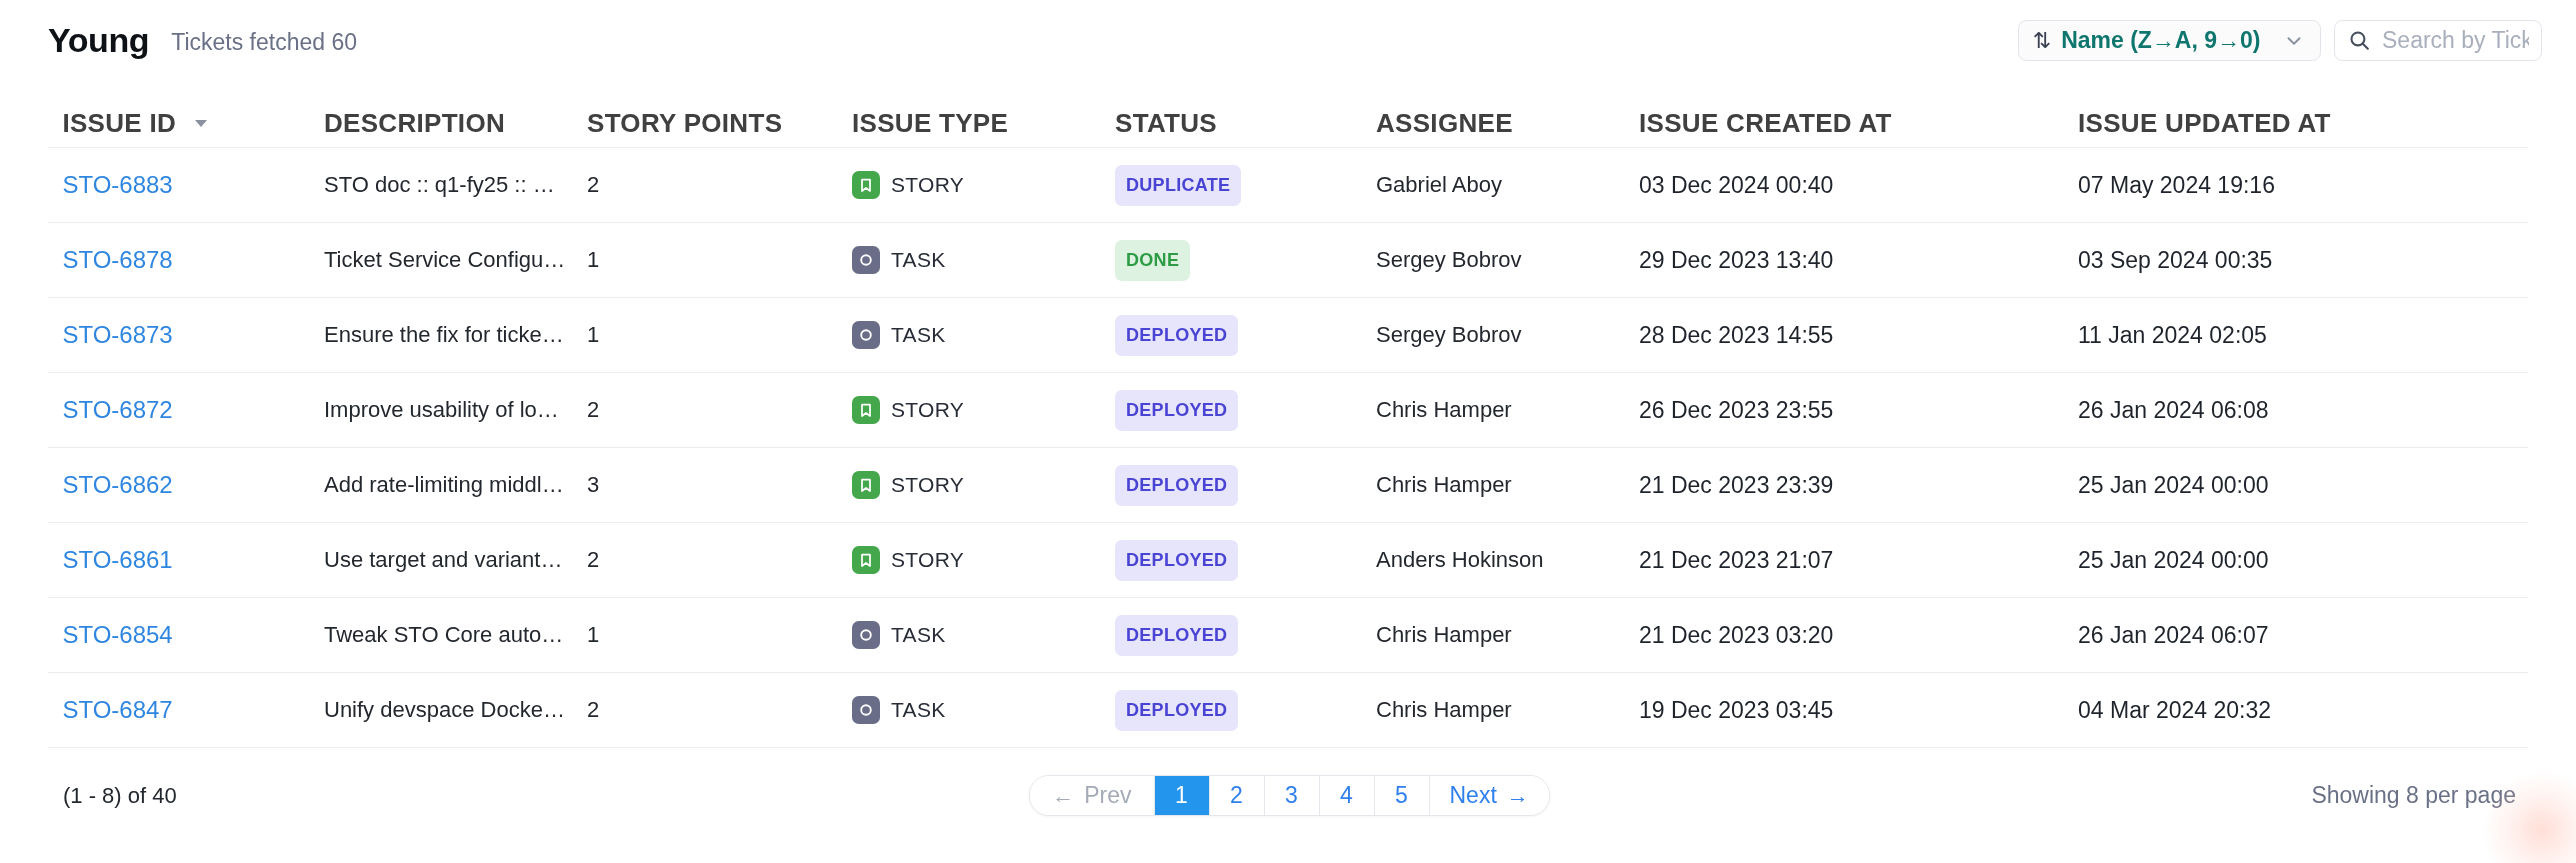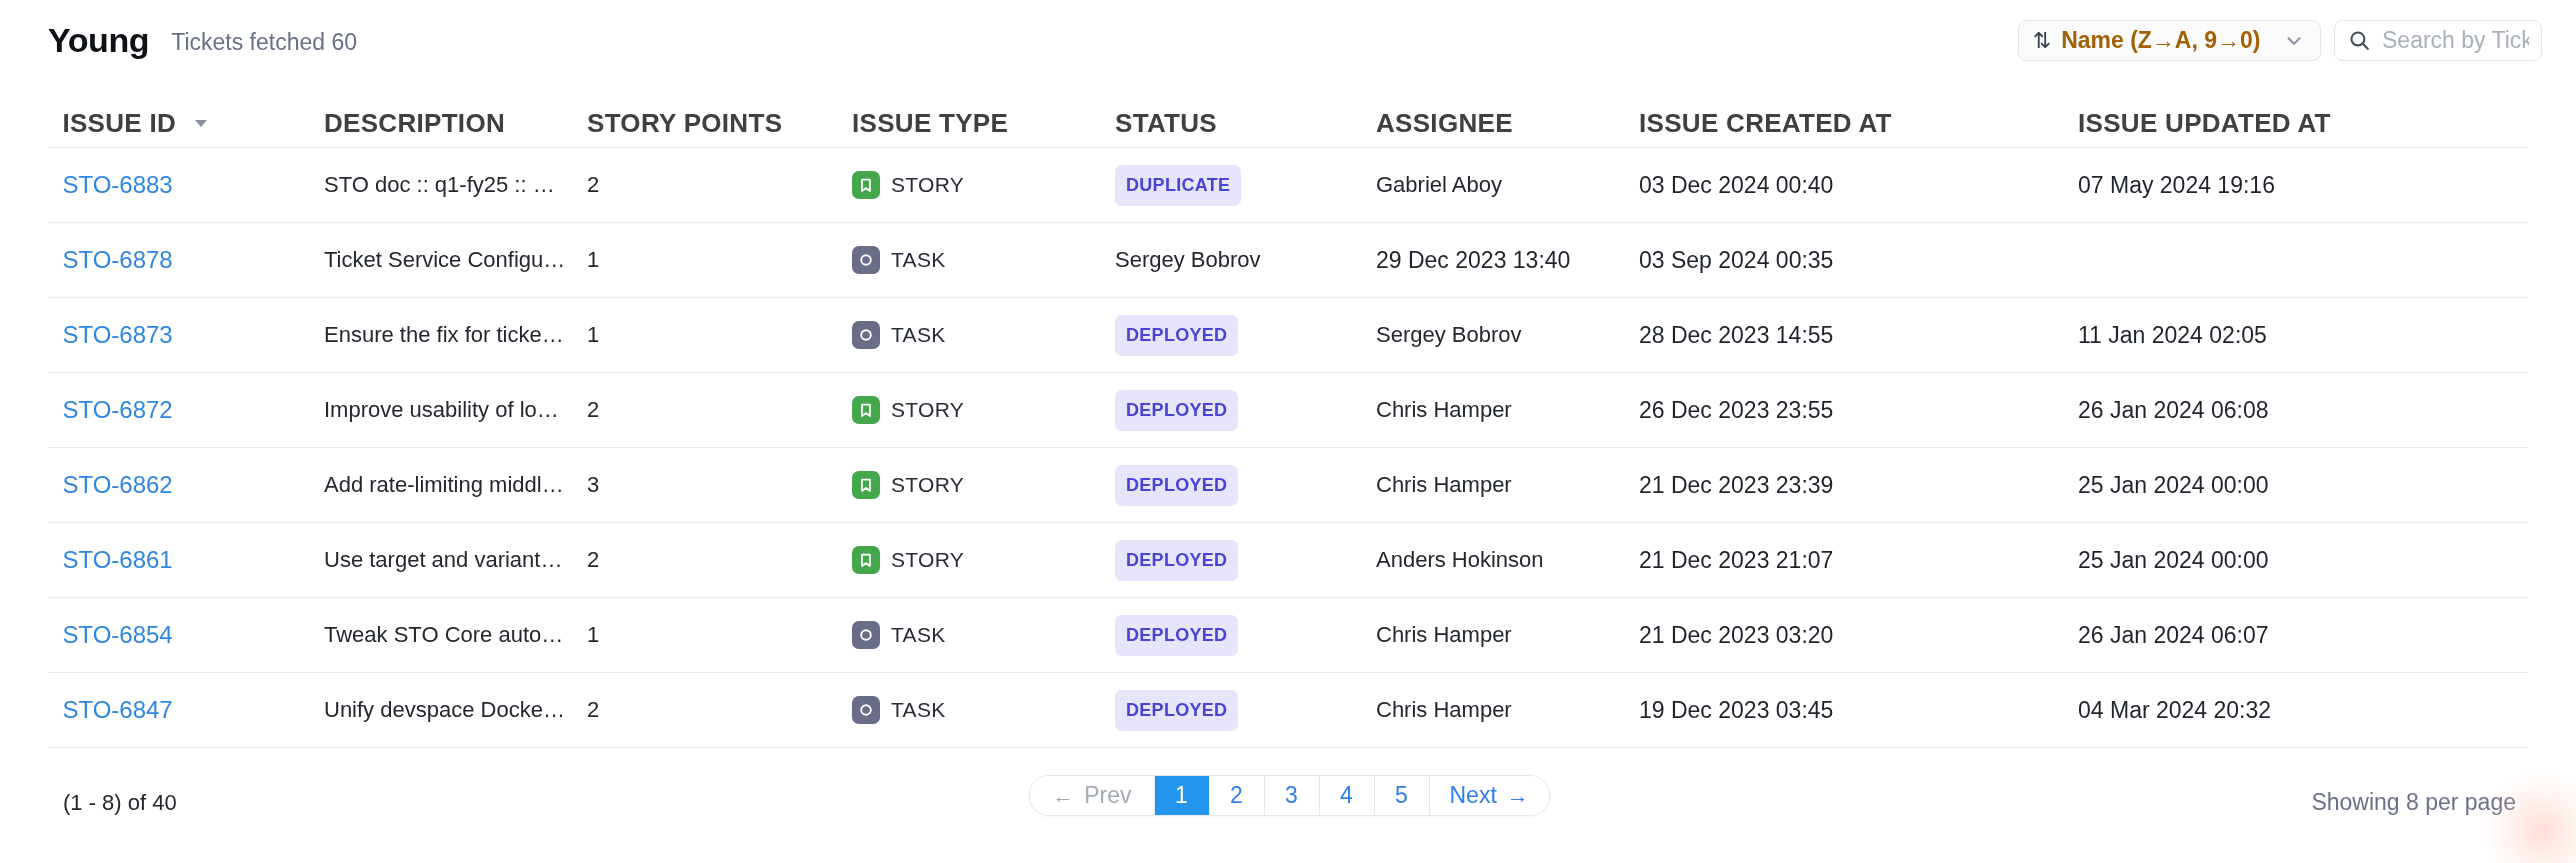--- a/index.html
+++ b/index.html
@@ -39,21 +39,21 @@
     height: 41px;
     min-width: 207px;
     border: 0.8px solid #e1e4ea;
     border-radius: 8.5px;
     background: #fbfbfc;
     padding: 0 15px 0 13.5px;
     cursor: pointer;
     margin-right: 13.5px;
   }
   .sort-arrows { font-size: 22px; color: #3a4151; margin-right: 10px; }
-  .sort-label { font-size: 23px; font-weight: 600; color: #a16207; white-space: nowrap; }
+  .sort-label { font-size: 23px; font-weight: 600; color: #0f766e; white-space: nowrap; }
   .sort-chevron { margin-left: 22px; display: inline-flex; }
 
   .search-box {
     display: flex;
     align-items: center;
     height: 41px;
     width: 208px;
     border: 0.8px solid #e1e4ea;
     border-radius: 8.5px;
     background: #ffffff;
@@ -147,21 +147,21 @@
     border-radius: 6.8px;
     text-transform: uppercase;
   }
 
   .assignee { font-size: 22px; color: #23272e; }
   .date { font-size: 23px; color: #1f242c; }
 
   
   .footer {
     display: flex;
-    align-items: flex-end;
+    align-items: center;
     margin: 27px 60px 0 63px;
   }
   .footer-left { flex: 1; font-size: 22px; color: #23272e; }
   .footer-right { flex: 1; text-align: right; font-size: 23px; color: #6a7187; }
 
   .pagination {
     display: flex;
     align-items: stretch;
     height: 41px;
     border: 0.8px solid #e5e7ec;
@@ -275,20 +275,23 @@
         <div class="points">1</div>
         <div class="type-cell">
           <span class="type-icon" data-type="TASK">
 
             <svg class="glyph-task" width="16" height="16" viewBox="0 0 24 24" fill="none">
               <circle cx="12" cy="12" r="7.2" stroke="#ffffff" stroke-width="2.8"></circle>
             </svg>
           </span>
           <span class="type-label">TASK</span>
         </div>
+        <div>
+          <span class="status-badge" style="background: rgb(222, 242, 226); color: rgb(45, 156, 68);">DONE</span>
+        </div>
         <div class="assignee">Sergey Bobrov</div>
         <div class="date">29 Dec 2023 13:40</div>
         <div class="date">03 Sep 2024 00:35</div>
       </div>
 
       <div class="grid-row">
         <div class="cell-pad">
           <a class="issue-link">STO-6873</a>
         </div>
         <div class="desc">Ensure the fix for ticket: https://h...</div>

